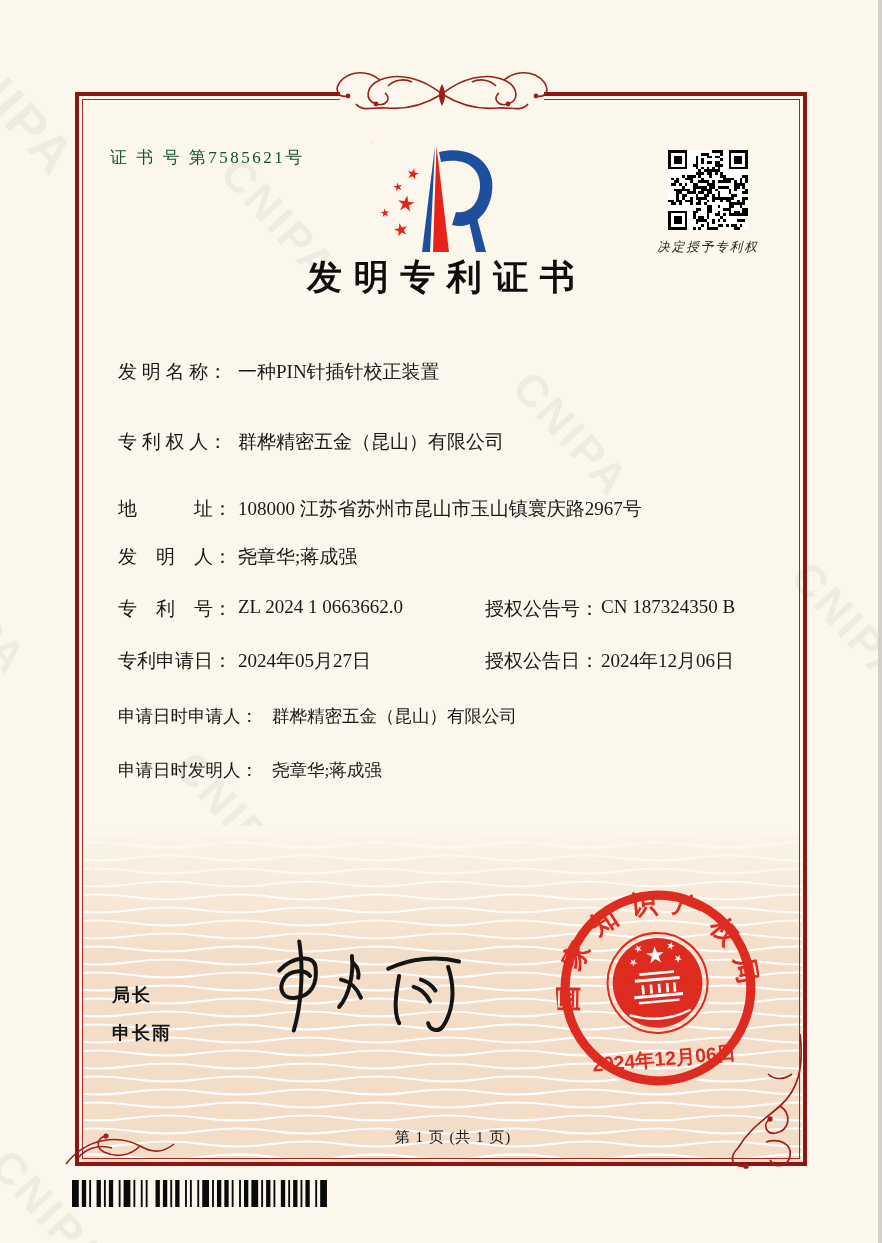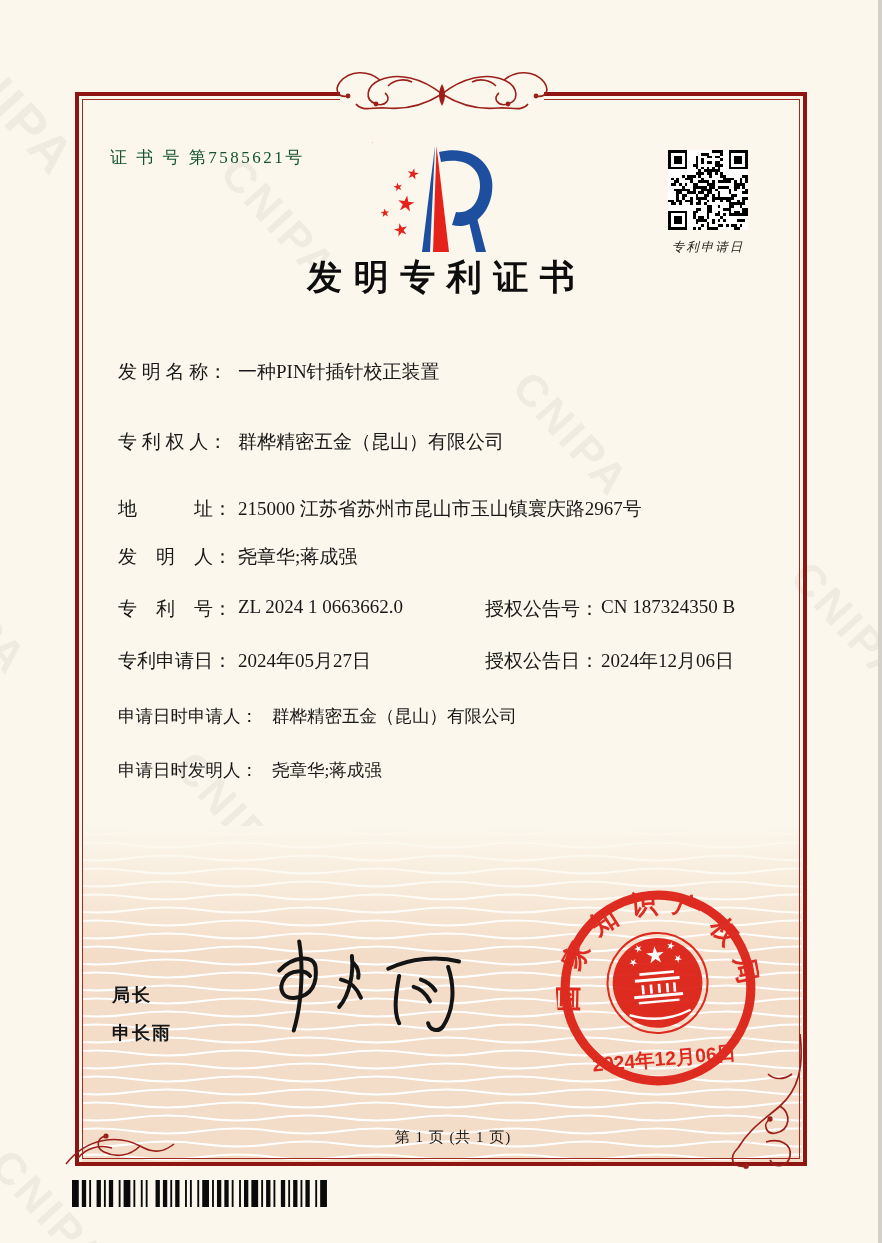--- a/index.html
+++ b/index.html
@@ -433,36 +433,36 @@
         <rect x="26" y="27" width="1" height="1" fill="#000"></rect>
         <rect x="9" y="28" width="1" height="1" fill="#000"></rect>
         <rect x="11" y="28" width="1" height="1" fill="#000"></rect>
         <rect x="14" y="28" width="1" height="1" fill="#000"></rect>
         <rect x="15" y="28" width="1" height="1" fill="#000"></rect>
         <rect x="16" y="28" width="1" height="1" fill="#000"></rect>
         <rect x="17" y="28" width="1" height="1" fill="#000"></rect>
         <rect x="24" y="28" width="1" height="1" fill="#000"></rect>
         <rect x="25" y="28" width="1" height="1" fill="#000"></rect>
       </svg>
-    <div class="qrlabel">专利申请日</div>
+    <div class="qrlabel">决定授予专利权</div>
   </div>
 
   <div class="title">发明专利证书</div>
 
   <div class="row" style="top:359px">
     <span class="lab">发 明 名 称：</span>
     <span class="val">一种PIN针插针校正装置</span>
   </div>
   <div class="row" style="top:429px">
     <span class="lab">专 利 权 人：</span>
     <span class="val">群桦精密五金（昆山）有限公司</span>
   </div>
   <div class="row" style="top:496px">
     <span class="lab">地　　　址：</span>
-    <span class="val">215000 江苏省苏州市昆山市玉山镇寰庆路2967号</span>
+    <span class="val">108000 江苏省苏州市昆山市玉山镇寰庆路2967号</span>
   </div>
   <div class="row" style="top:544px">
     <span class="lab">发　明　人：</span>
     <span class="val">尧章华;蒋成强</span>
   </div>
   <div class="row" style="top:596px">
     <span class="lab">专　利　号：</span>
     <span class="val">ZL 2024 1 0663662.0</span>
     <span class="lab2">授权公告号：</span>
     <span class="val2">CN 187324350 B</span>

